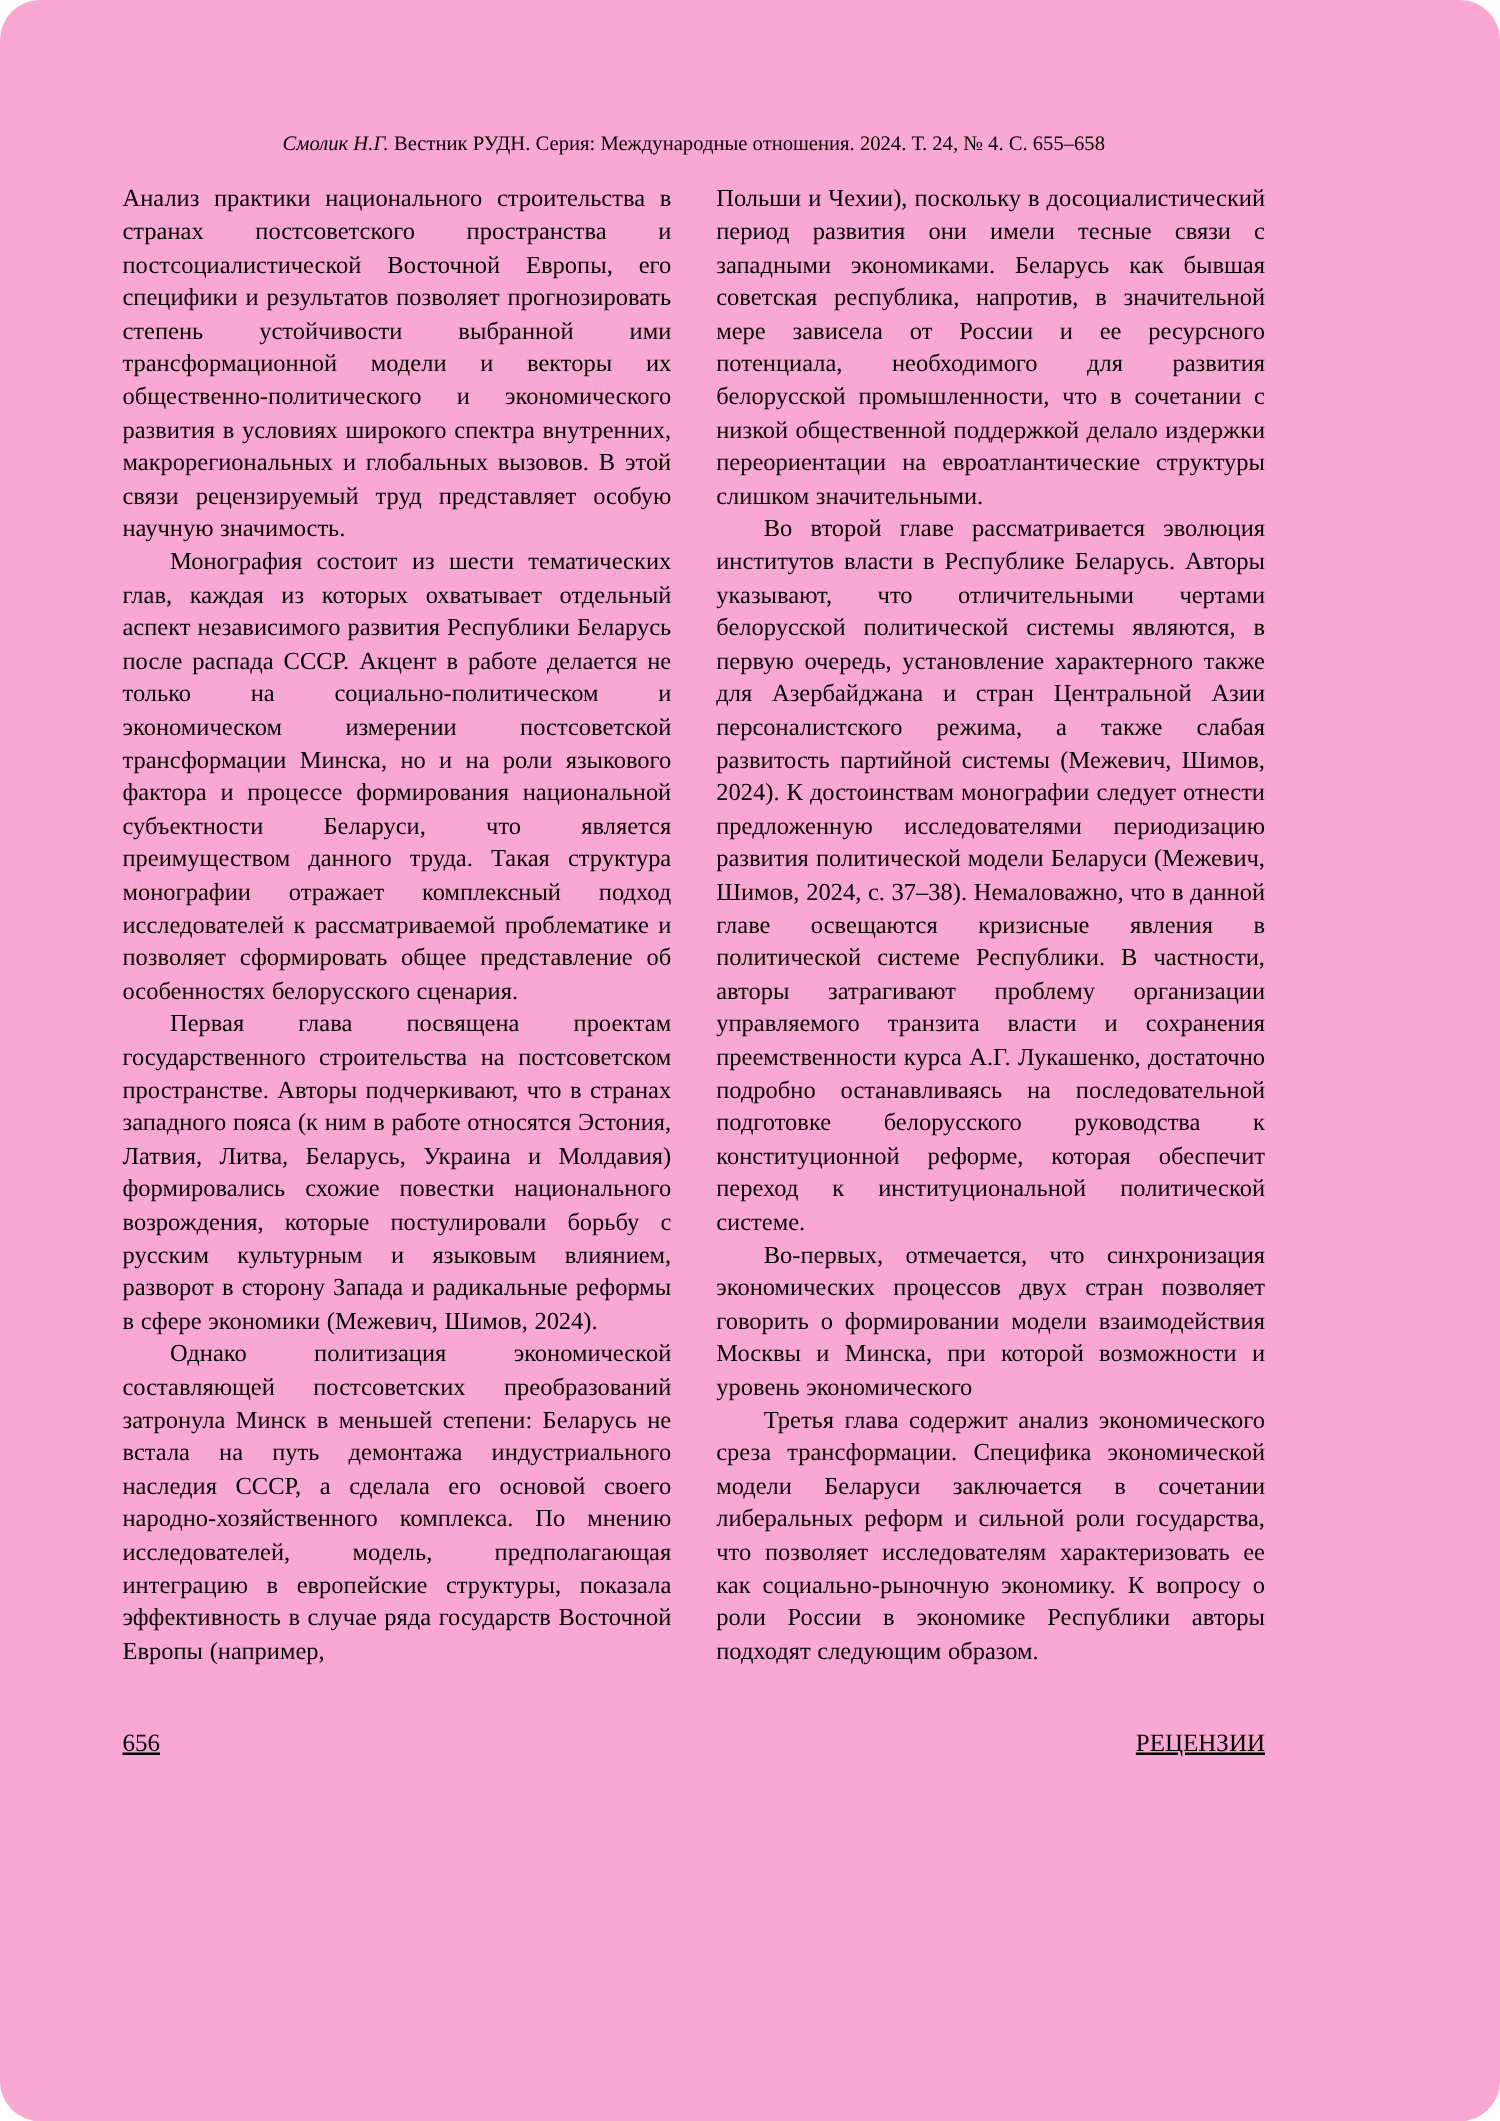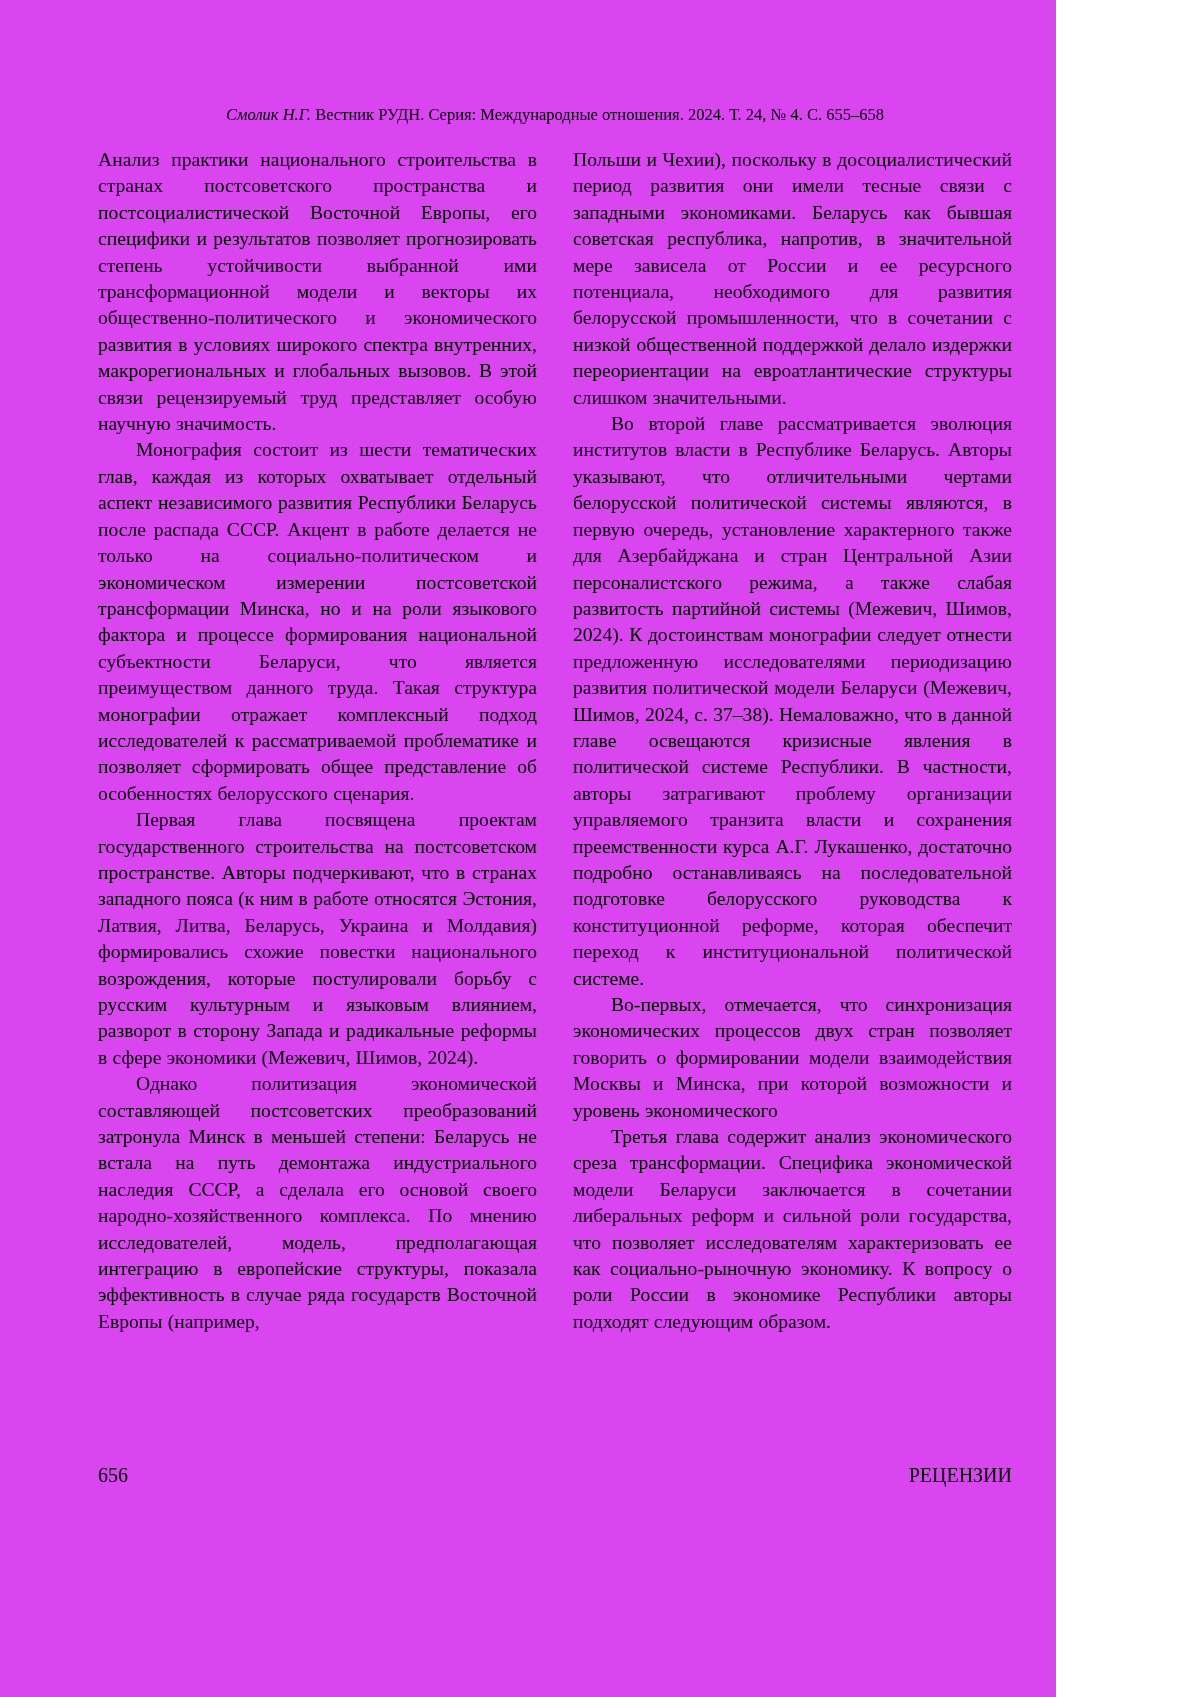--- a/index.html
+++ b/index.html
@@ -10,23 +10,24 @@
   body {
     width: 1200px;
     height: 1697px;
     font-family: "Liberation Serif", "DejaVu Serif", serif;
     color: #000000;
     position: relative;
     overflow: hidden;
   }
   .page {
     position: relative;
-    width: 1056px;
+    width: 1200px;
     height: 1697px;
-    background: #d946ef;
+    background: #f9a8d4;
+    border-radius: 32px;
   }
   .running-header {
     position: absolute;
     top: 104px;
     left: 98px;
     width: 914px;
     text-align: center;
     font-size: 16.5px;
     line-height: 22px;
     white-space: nowrap;
@@ -52,28 +53,29 @@
   .col p {
     margin: 0;
     padding: 0;
     text-indent: 38px;
   }
   .col p.no-indent {
     text-indent: 0;
   }
   .footer {
     position: absolute;
-    top: 1462px;
+    top: 1382px;
     left: 98px;
     width: 914px;
     display: flex;
     justify-content: space-between;
     align-items: center;
     font-size: 20px;
     line-height: 26px;
+    text-decoration: underline;
   }
 </style>
 </head>
 <body>
 
 <div class="page">
 
   <div class="running-header">
     <span class="author">Смолик Н.Г.</span>
     <span>Вестник РУДН. Серия: Международные отношения. 2024. Т. 24, № 4. С. 655–658</span>

